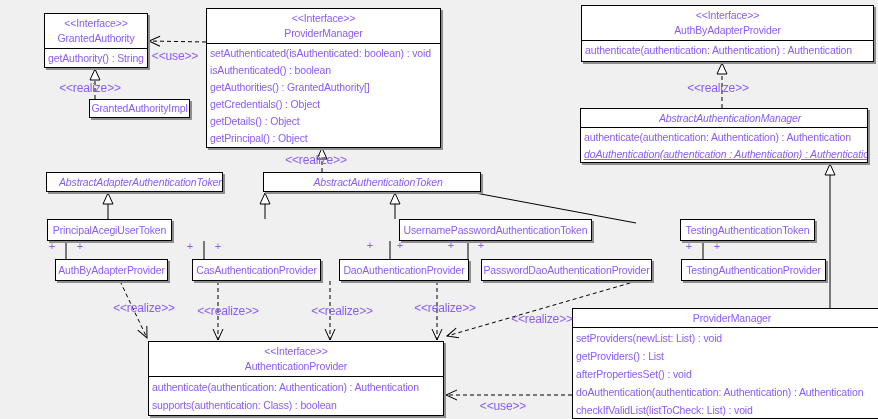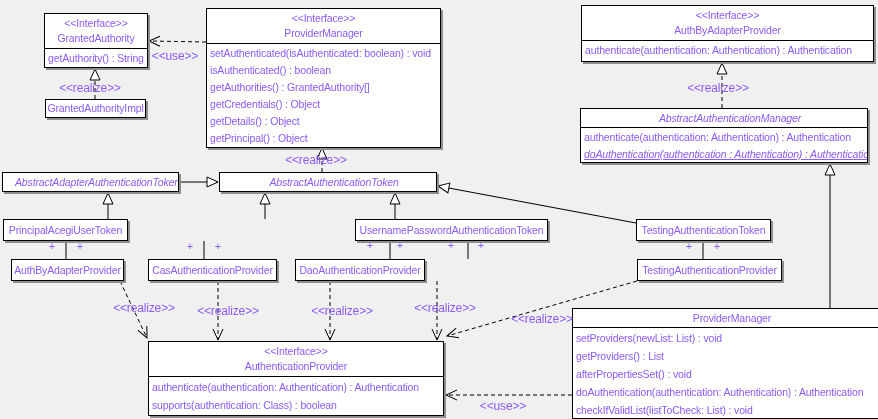--- a/index.html
+++ b/index.html
@@ -11,21 +11,21 @@
   .wires .dep{stroke:#000;fill:none;stroke-dasharray:4 3;}
   .wires .assoc{stroke:#000;fill:none;}
   .box{position:absolute;background:#fff;border:1px solid #000;box-shadow:2px 2px 0 #8e8e8e;
        font-size:10.5px;letter-spacing:-0.15px;}
   .box .hdr{border-bottom:1px solid #000;text-align:center;padding:2px 2px;}
   .box .hdr1{border-bottom:1px solid #000;text-align:center;line-height:18px;white-space:nowrap;overflow:hidden;}
   .box .stereo,.box .cname{line-height:15px;white-space:nowrap;overflow:hidden;}
   .box .methods{padding:1px 0;}
   .box .m{line-height:17px;padding:0 3px;white-space:nowrap;overflow:hidden;}
   .box .m18{line-height:18px;}
-  .one{text-align:center;white-space:nowrap;overflow:hidden;}
+  .one{text-align:center;white-space:nowrap;overflow:hidden;margin-left:44px;}
   .it{font-style:italic;padding-left:12px;}
   .abs-m{font-style:italic;text-decoration:underline;}
   .lbl{position:absolute;transform:translate(-50%,-50%);font-size:12px;letter-spacing:-0.15px;white-space:nowrap;}
   .plus{position:absolute;transform:translate(-50%,-50%);font-size:11px;line-height:11px;}
 </style>
 </head>
 <body>
 
 <div class="canvas">
 
@@ -132,20 +132,23 @@
 
   <div class="box one" style="left:636px;top:219px;width:133px;height:20px;line-height:20px">
     <div>TestingAuthenticationToken</div>
   </div>
   <div class="box one" style="left:148px;top:259px;width:127px;height:20px;line-height:20px">
     <div>CasAuthenticationProvider</div>
   </div>
   <div class="box one" style="left:295px;top:259px;width:128px;height:20px;line-height:20px">
     <div>DaoAuthenticationProvider</div>
   </div>
+  <div class="box one" style="left:437px;top:259px;width:169px;height:20px;line-height:20px">
+    <div>PasswordDaoAuthenticationProvider</div>
+  </div>
   <div class="box one" style="left:637px;top:259px;width:143px;height:20px;line-height:20px">
     <div>TestingAuthenticationProvider</div>
   </div>
 
   <div class="box" style="left:148px;top:341px;width:294px;height:73px">
     <div class="hdr">
       <div class="stereo">&lt;&lt;Interface&gt;&gt;</div>
       <div class="cname">AuthenticationProvider</div>
     </div>
     <div class="methods">

